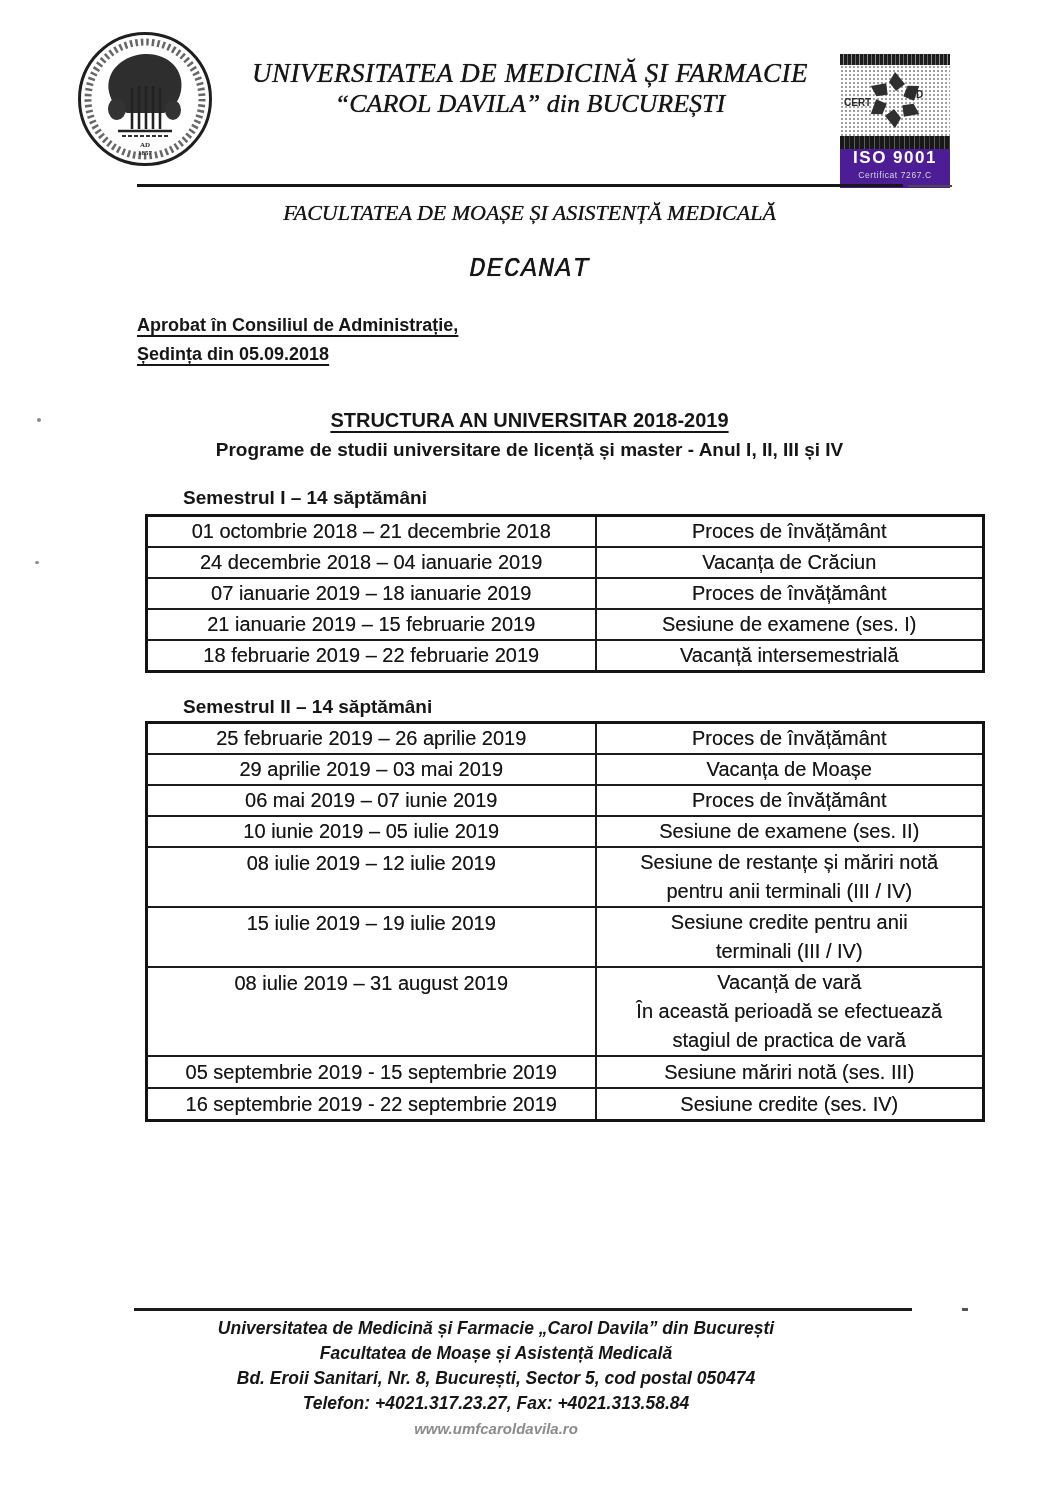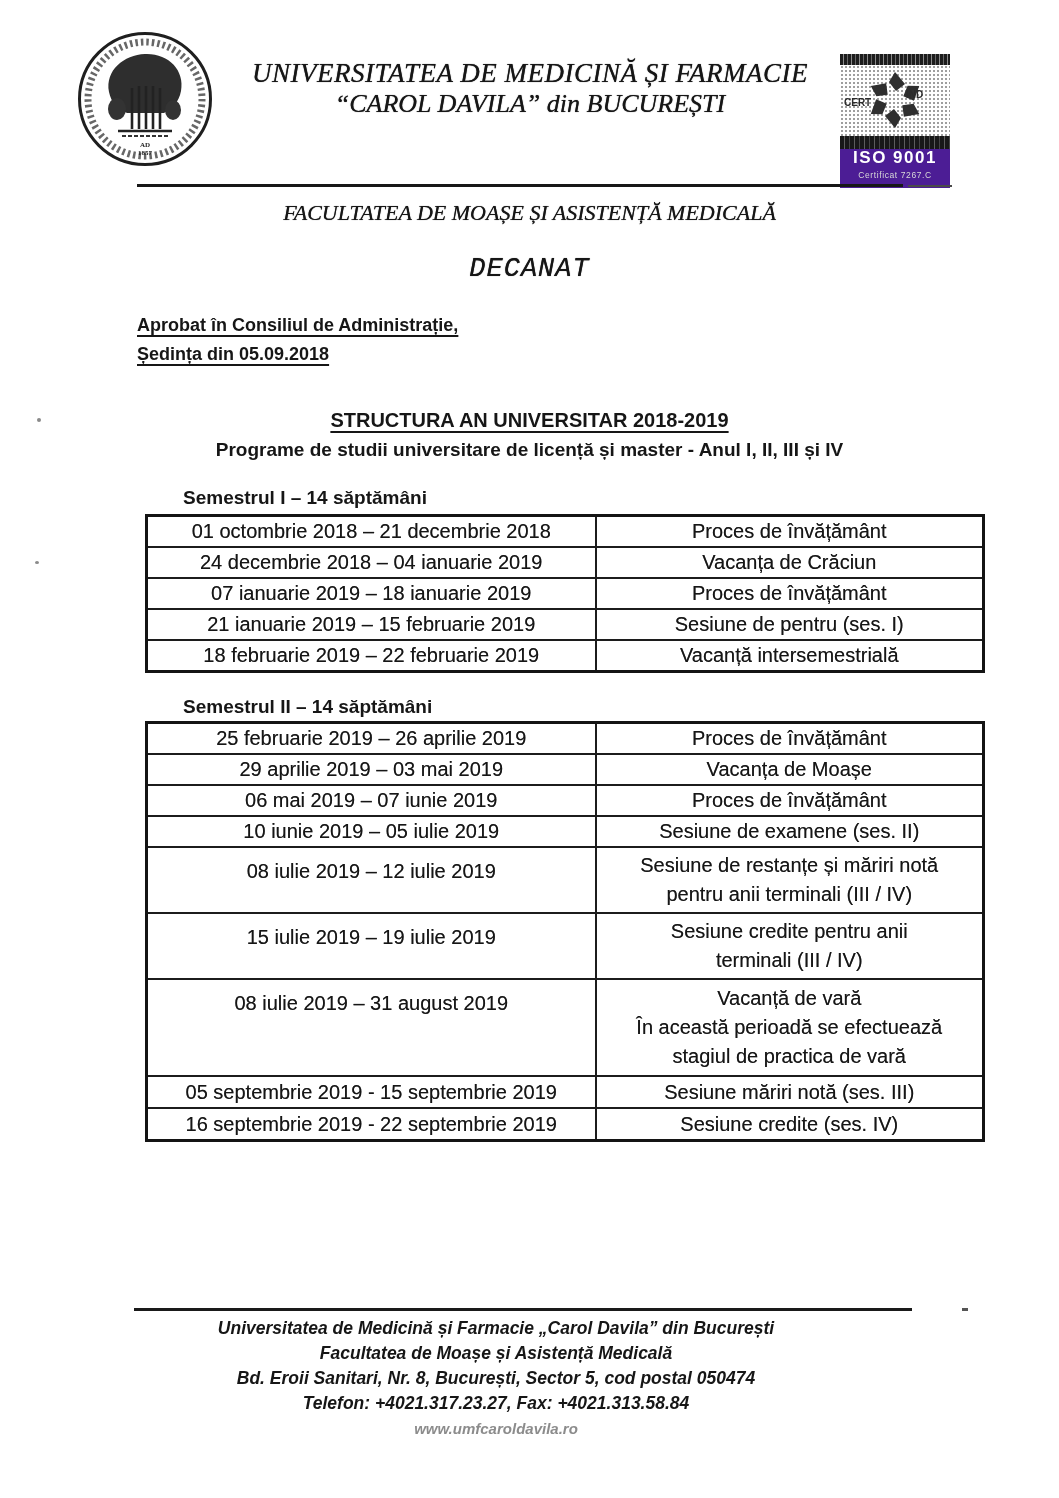--- a/index.html
+++ b/index.html
@@ -90,21 +90,21 @@
     border:2px solid #1c1c1c;
     font-size:20px;line-height:1.45;
     text-align:center;vertical-align:middle;
     padding:0 6px;height:26px;
     text-shadow:0 0 0.4px rgba(0,0,0,0.55);
   }
   table.cal td.activity{white-space:pre-line;}
   table.cal tr.r2l td{height:55px;}
   table.cal tr.r3l td{height:86px;}
   table.cal tr.r34 td{height:30px;}
-  table.cal tr.r2l td.period, table.cal tr.r3l td.period{vertical-align:top;padding-top:9px;}
+  table.cal tr.r2l td.period, table.cal tr.r3l td.period{vertical-align:top;padding-top:1px;}
 
   
   .footer-rule{position:absolute;left:134px;top:1308px;width:778px;height:3px;background:#1a1a1a;}
   .footer-dot{position:absolute;left:962px;top:1308px;width:6px;height:3px;background:#555;}
   .footer{
     position:absolute;left:0;top:1316px;width:992px;text-align:center;
     font-weight:bold;font-style:italic;font-size:17.5px;line-height:1.43;
   }
   .footer .url{font-size:15px;color:#8c8c8c;margin-top:2px;}
 
@@ -211,21 +211,21 @@
       <tr>
         <td class="period">24 decembrie 2018 – 04 ianuarie 2019</td>
         <td class="activity">Vacanța de Crăciun</td>
       </tr>
       <tr>
         <td class="period">07 ianuarie 2019 – 18 ianuarie 2019</td>
         <td class="activity">Proces de învățământ</td>
       </tr>
       <tr>
         <td class="period">21 ianuarie 2019 – 15 februarie 2019</td>
-        <td class="activity">Sesiune de pentru (ses. I)</td>
+        <td class="activity">Sesiune de examene (ses. I)</td>
       </tr>
       <tr>
         <td class="period">18 februarie 2019 – 22 februarie 2019</td>
         <td class="activity">Vacanță intersemestrială</td>
       </tr>
     </tbody>
   </table>
 
   <div class="sem-heading sem2">Semestrul II – 14 săptămâni</div>
   <table class="cal" id="table2">

